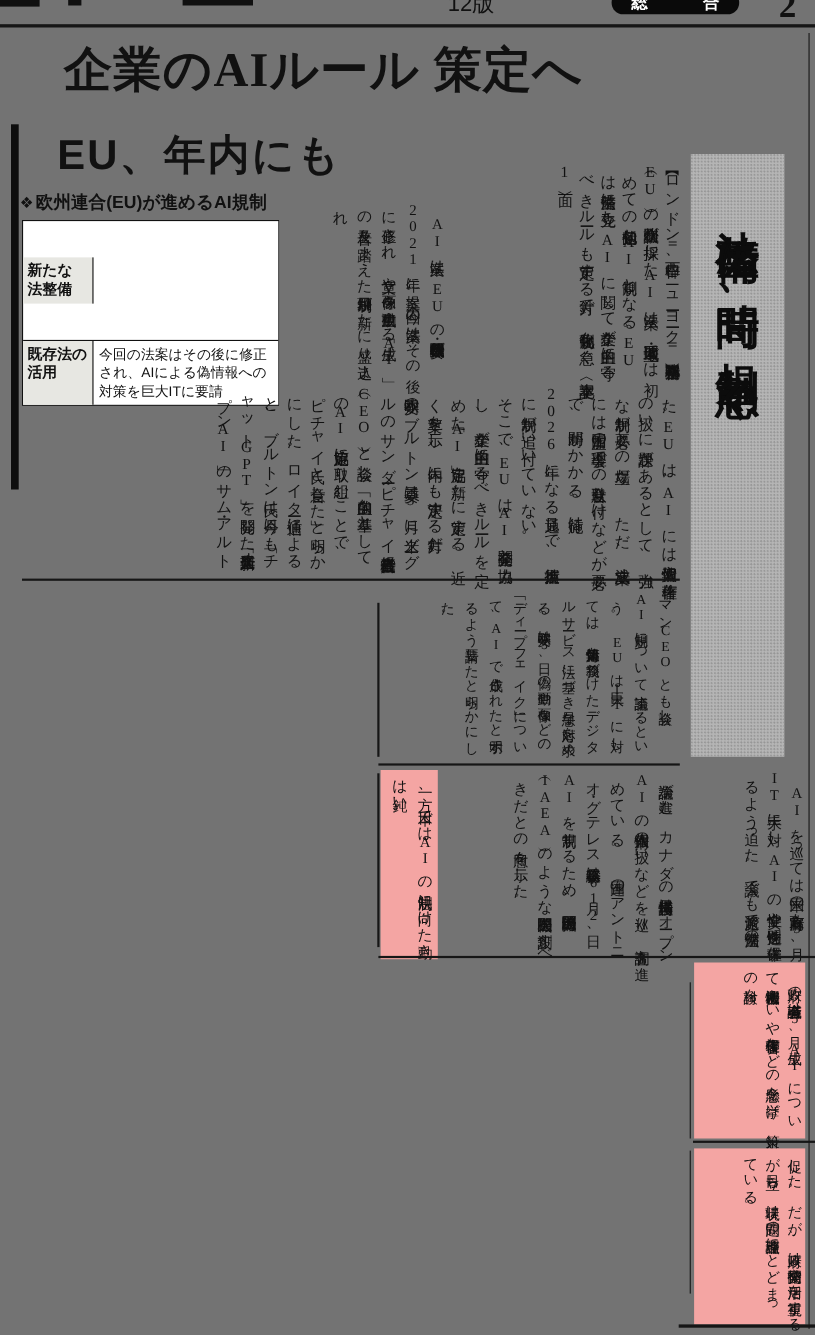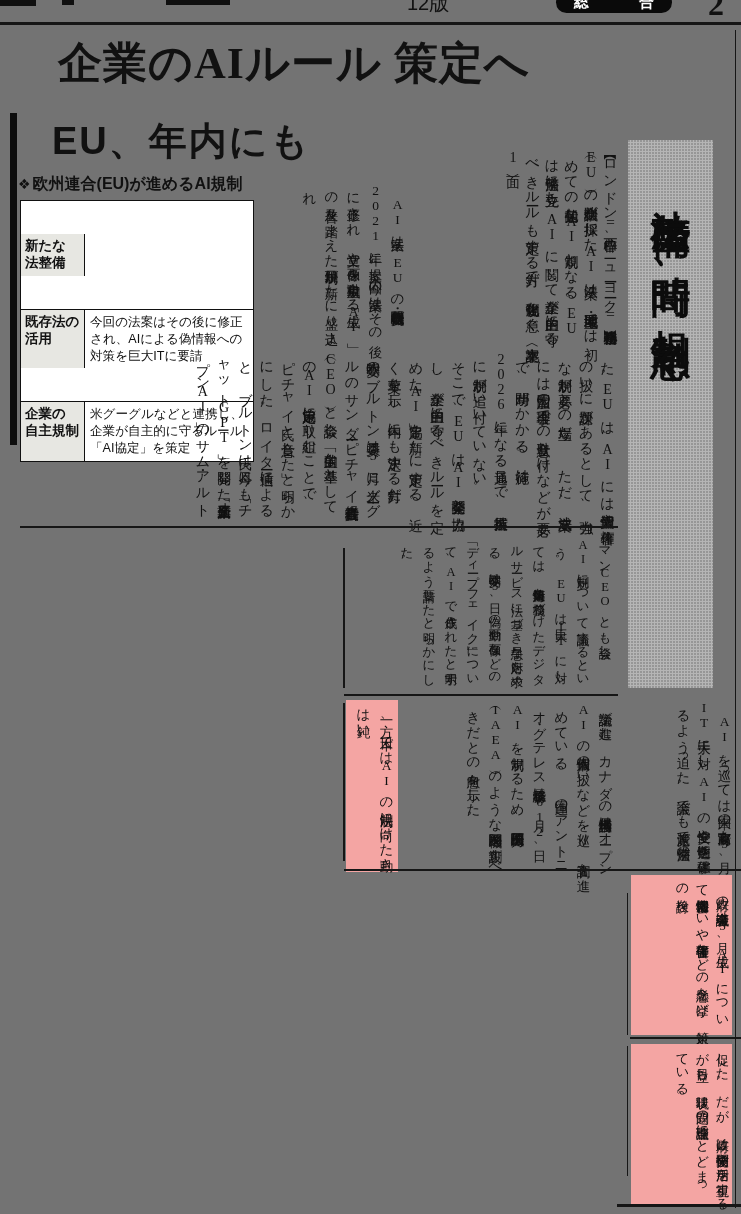--- a/index.html
+++ b/index.html
@@ -100,25 +100,20 @@
   <div class="abs infobox">
     <div class="ib-row">
       <div class="ib-label">新たな
 法整備</div>
     </div>
     <div class="ib-row">
       <div class="ib-label">既存法の
 活用</div>
       <div class="ib-text">今回の法案はその後に修正され、AIによる偽情報への対策を巨大ITに要請</div>
     </div>
-    <div class="ib-row">
-      <div class="ib-label">企業の
-自主規制</div>
-      <div class="ib-text">米グーグルなどと連携し、企業が自主的に守るルール「AI協定」を策定</div>
-    </div>
   </div>
 
   <div class="abs gray-box">
     <div class="v side-headline">法整備に時間、規制急ぐ</div>
   </div>
 
   <div class="abs v lead">【ロンドン＝中西梓、ニューヨーク＝小林泰裕】欧州連合（EU）の欧州議会が採択したAI法案は、主要国・地域では初めての包括的なAI規制となる。EUは法整備に先立ち、AIに関して企業が自主的に守るべきルールも策定する方針で、規制強化を急ぐ。〈本文記事1面〉</div>
   <div class="abs v b1">　AI法案は、EUの執行機関・欧州委員会が2021年に提案。今回の法案はその後に修正され、文章や画像を自動生成する「生成AI」の普及を踏まえた規制項目が新たに盛り込まれ</div>
   <div class="abs v b2">た。EUは、AIには個人情報や著作権の扱いに課題があるとして、強力な規制が必要との立場だ。　ただ、法案成立には加盟国の理事会での合意取り付けなどが必要で、時間がかかる。施行は2026年になる見通しで、技術進展に規制が追い付いていない。　そこで、EUはAI開発企業と協力し、企業が自主的に守るべきルールを定めた「AI協定」を新たに策定する。近く草案を示し、年内にも決定する方針だ。　欧州委のブルトン委員は5月に米グーグルのサンダー・ピチャイ最高経営責任者（CEO）と会談し、「自主的な基準としてのAI協定策定に取り組むことで、ピチャイ氏と合意した」と明らかにした。ロイター通信によると、ブルトン氏は今月にも「チャットGPT」を開発した米新興企業「オープンAI」のサム・アルト</div>
   <div class="abs v b3">マンCEOとも会談し、AI規制について議論するという。　EUは巨大ITに対しては、偽情報対策を義務づけたデジタルサービス法に基づき早急な対応を求める。欧州委は5日、偽の動画や画像などの「ディープフェイク」について、AIで作成されたと明示するよう要請したと明らかにした。</div>

